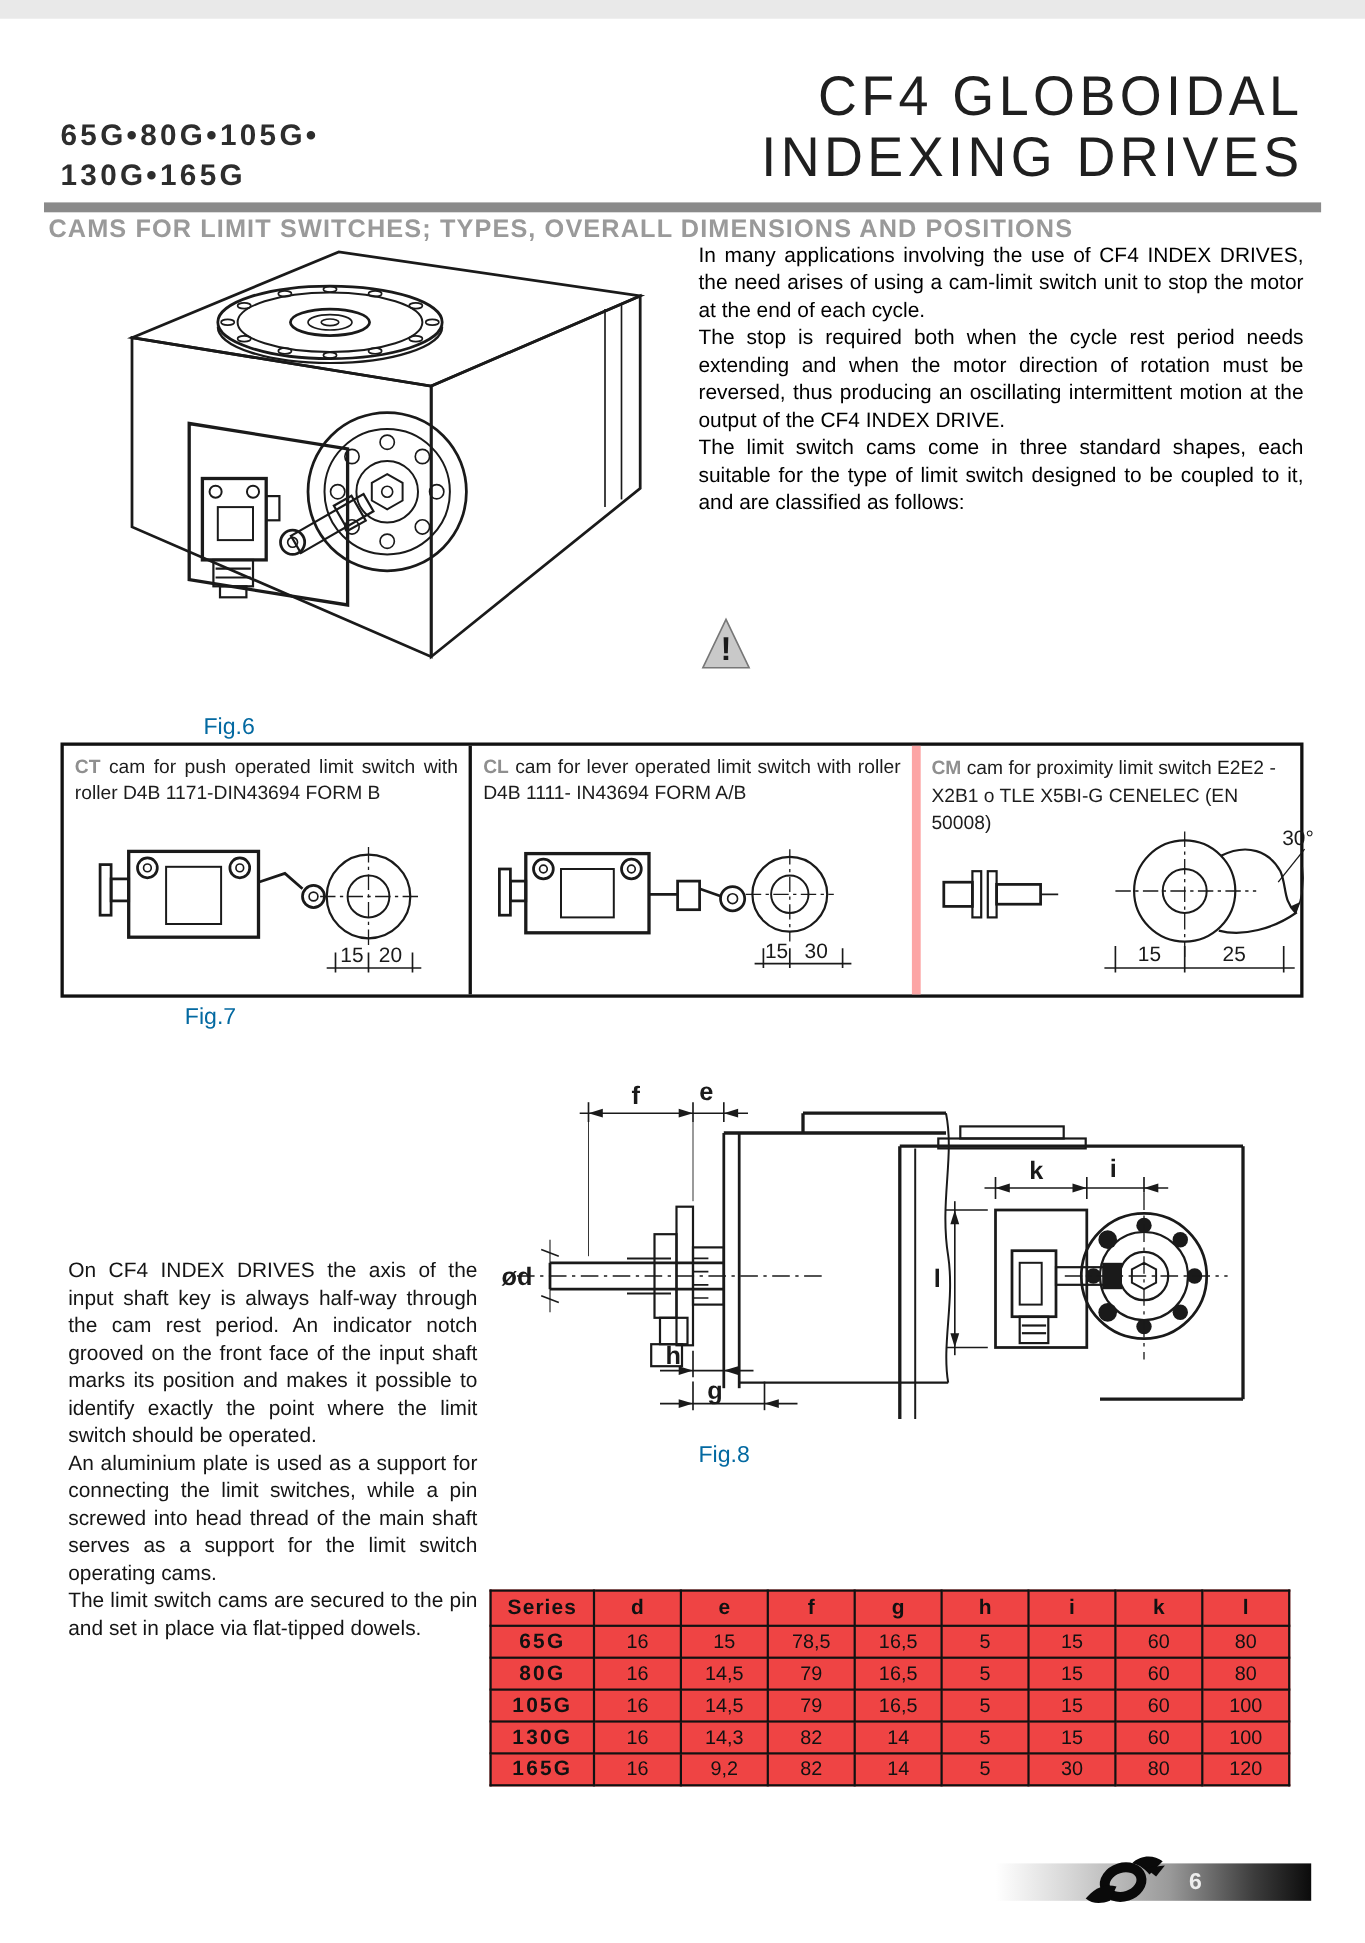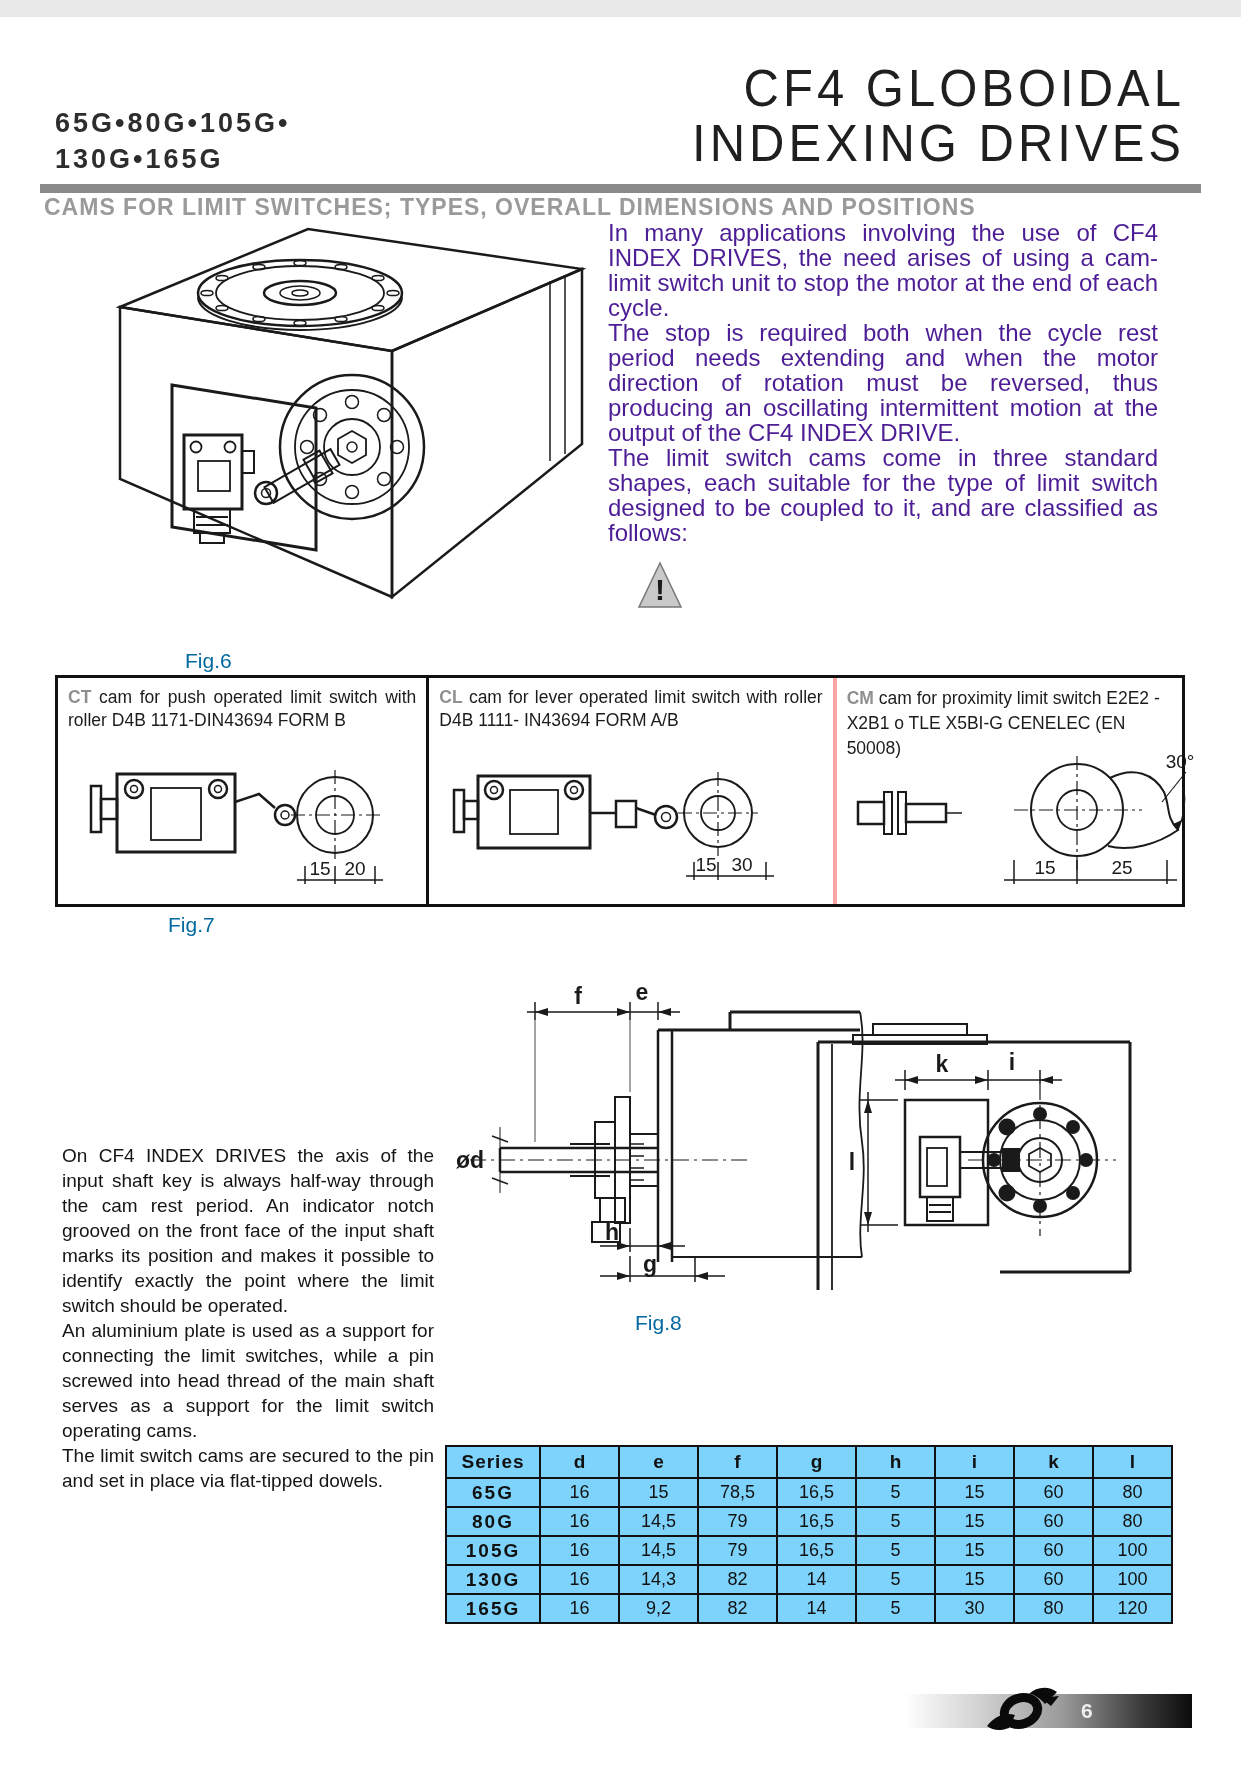--- a/index.html
+++ b/index.html
@@ -8,43 +8,43 @@
   .abs{position:absolute;}
   
   .model-codes{left:55px;top:88px;font-size:27px;font-weight:bold;letter-spacing:3px;
                color:#2d2d2d;line-height:36px;white-space:nowrap;}
   .big-title{right:56px;top:44px;text-align:right;font-size:49px;line-height:53px;
              font-weight:500;letter-spacing:4px;color:#1f1f1f;white-space:nowrap;transform:scaleY(1.04);transform-origin:top right;}
   .gray-bar{left:40px;top:167px;width:1161px;height:9px;background:#8a8a8a;}
   .section-heading{left:44px;top:177px;font-size:23px;font-weight:bold;letter-spacing:1px;
                    color:#9a9a9a;white-space:nowrap;}
   
-  .intro{left:608px;top:203px;width:550px;font-size:24px;line-height:25px;color:#4c1d95;}
+  .intro{left:635px;top:203px;width:550px;font-size:19px;line-height:25px;color:#000000;}
   .intro p{margin:0;text-align:justify;}
   .attention-text{left:690px;top:566px;width:500px;font-size:19px;color:#151515;white-space:nowrap;}
   
   .figcap{font-size:21px;color:#0369a1;}
   
   .fig7-box{left:55px;top:658px;width:1130px;height:232px;border:3px solid #111;
             box-sizing:border-box;display:flex;}
   .cam-cell{position:relative;height:100%;box-sizing:border-box;padding:8px 10px 0 10px;
             font-size:17.5px;line-height:23px;color:#1c1c1c;}
   .cam-cell.c1{width:402px;border-right:3px solid #111;}
-  .cam-cell.c2{width:441px;border-right:4px solid #fca5a5;}
+  .cam-cell.c2{width:441px;border-right:8px solid #fca5a5;}
   .cam-cell.c3{width:374px;}
   .cam-cell .txt{text-align:justify;}
   .cam-cell.c3 .txt{text-align:left;line-height:25px;}
   .cam-code{color:#8f8f8f;font-weight:bold;}
   .cam-svg{position:absolute;left:5px;top:80px;}
   
   .body-col{left:62px;top:1126px;width:372px;font-size:19px;line-height:25px;color:#151515;}
   .body-col p{margin:0;text-align:justify;}
   
   table.dims{position:absolute;left:445px;top:1428px;border-collapse:collapse;table-layout:fixed;
-             font-size:18px;color:#111;background:#7dd3fc;}
+             font-size:18px;color:#111;background:#ef4444;}
   table.dims td,table.dims th{border:2.5px solid #111;text-align:center;padding:0;height:27px;}
   table.dims th{height:30px;font-weight:bold;font-size:19px;}
   table.dims .series-h{width:92px;letter-spacing:1px;}
   table.dims .colw{width:77px;}
   table.dims .series-cell{font-weight:bold;font-size:19px;letter-spacing:2px;}
   
   .footer-bar{left:905px;top:1677px;width:287px;height:34px;
               background:linear-gradient(90deg,#ffffff 0%,#d9d9d9 22%,#9a9a9a 55%,#3c3c3c 82%,#0b0b0b 100%);}
   .page-num{position:absolute;left:176px;top:5px;font-size:21px;font-weight:bold;color:#ededed;}
   .logo-svg{position:absolute;left:76px;top:-12px;}

